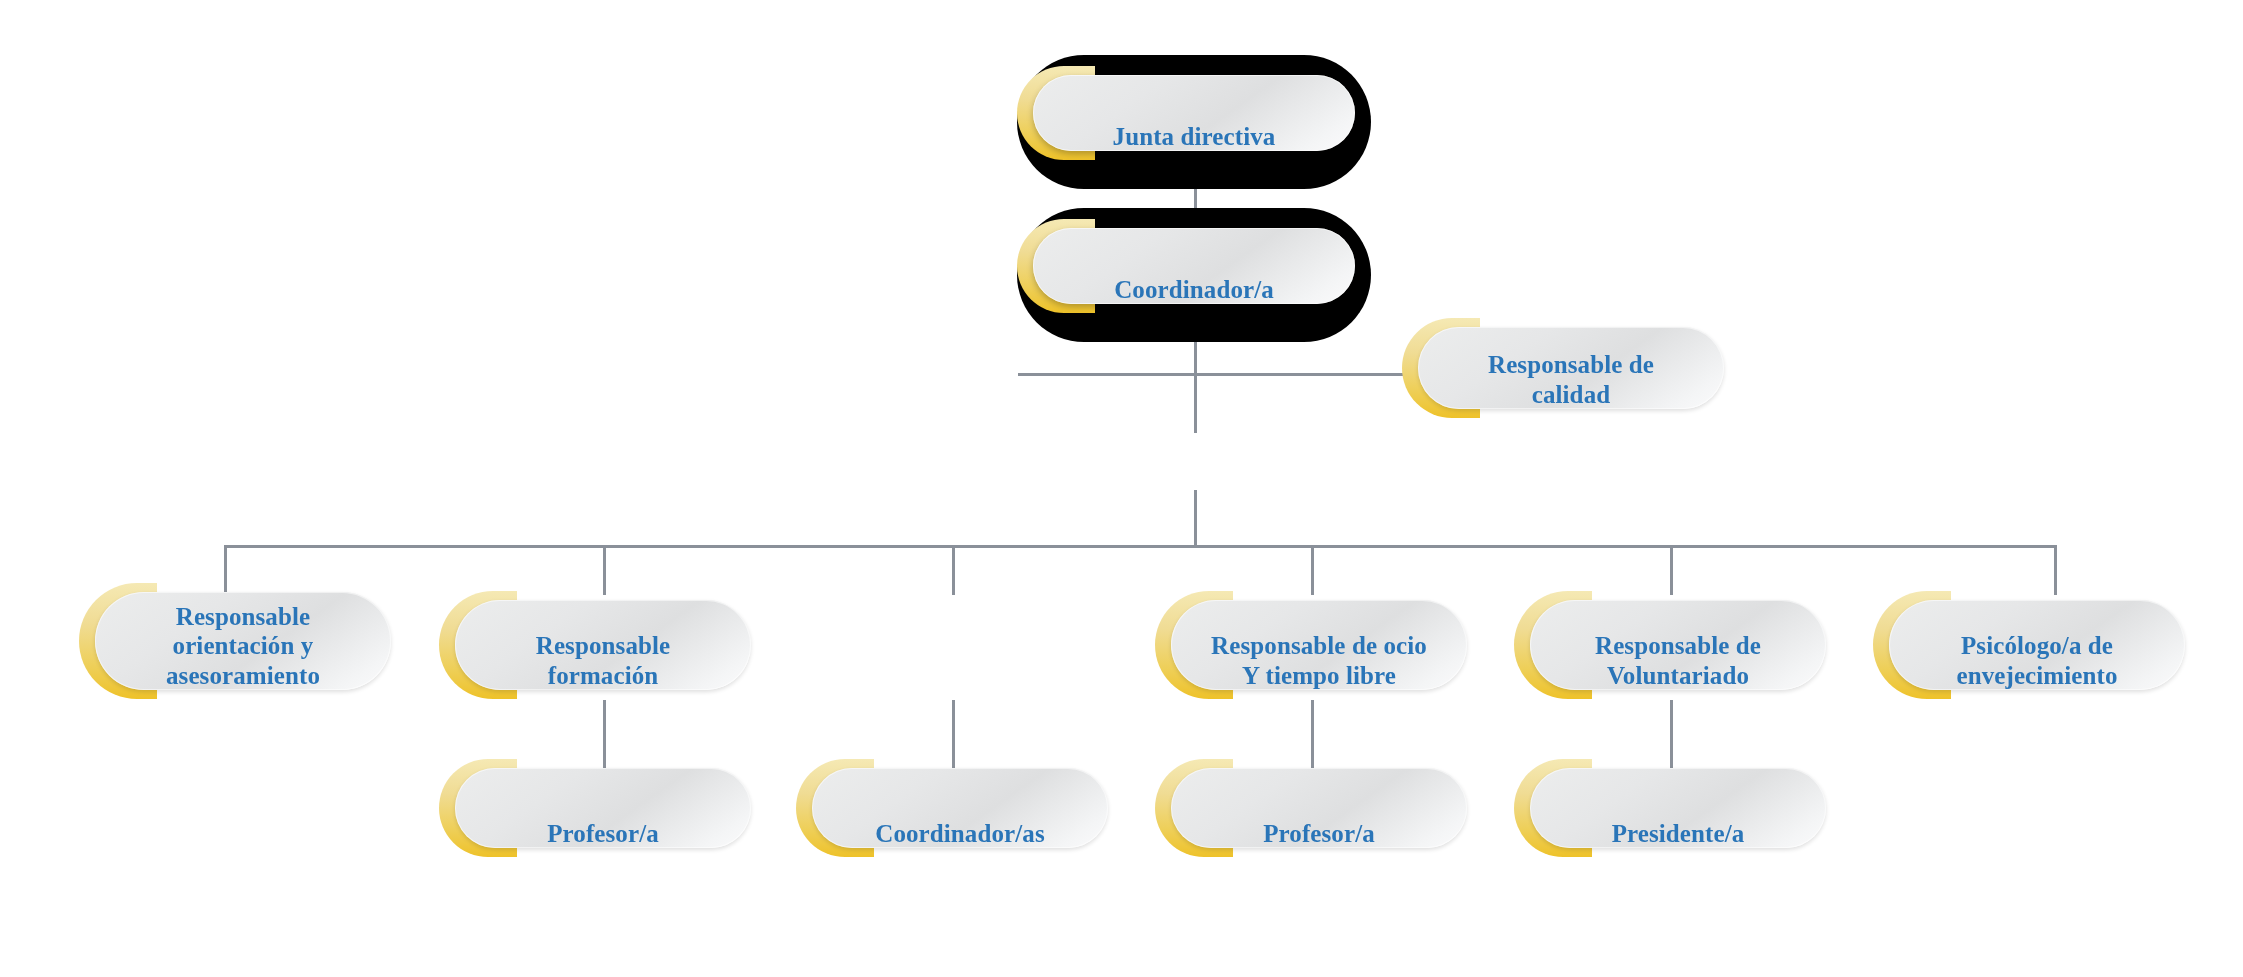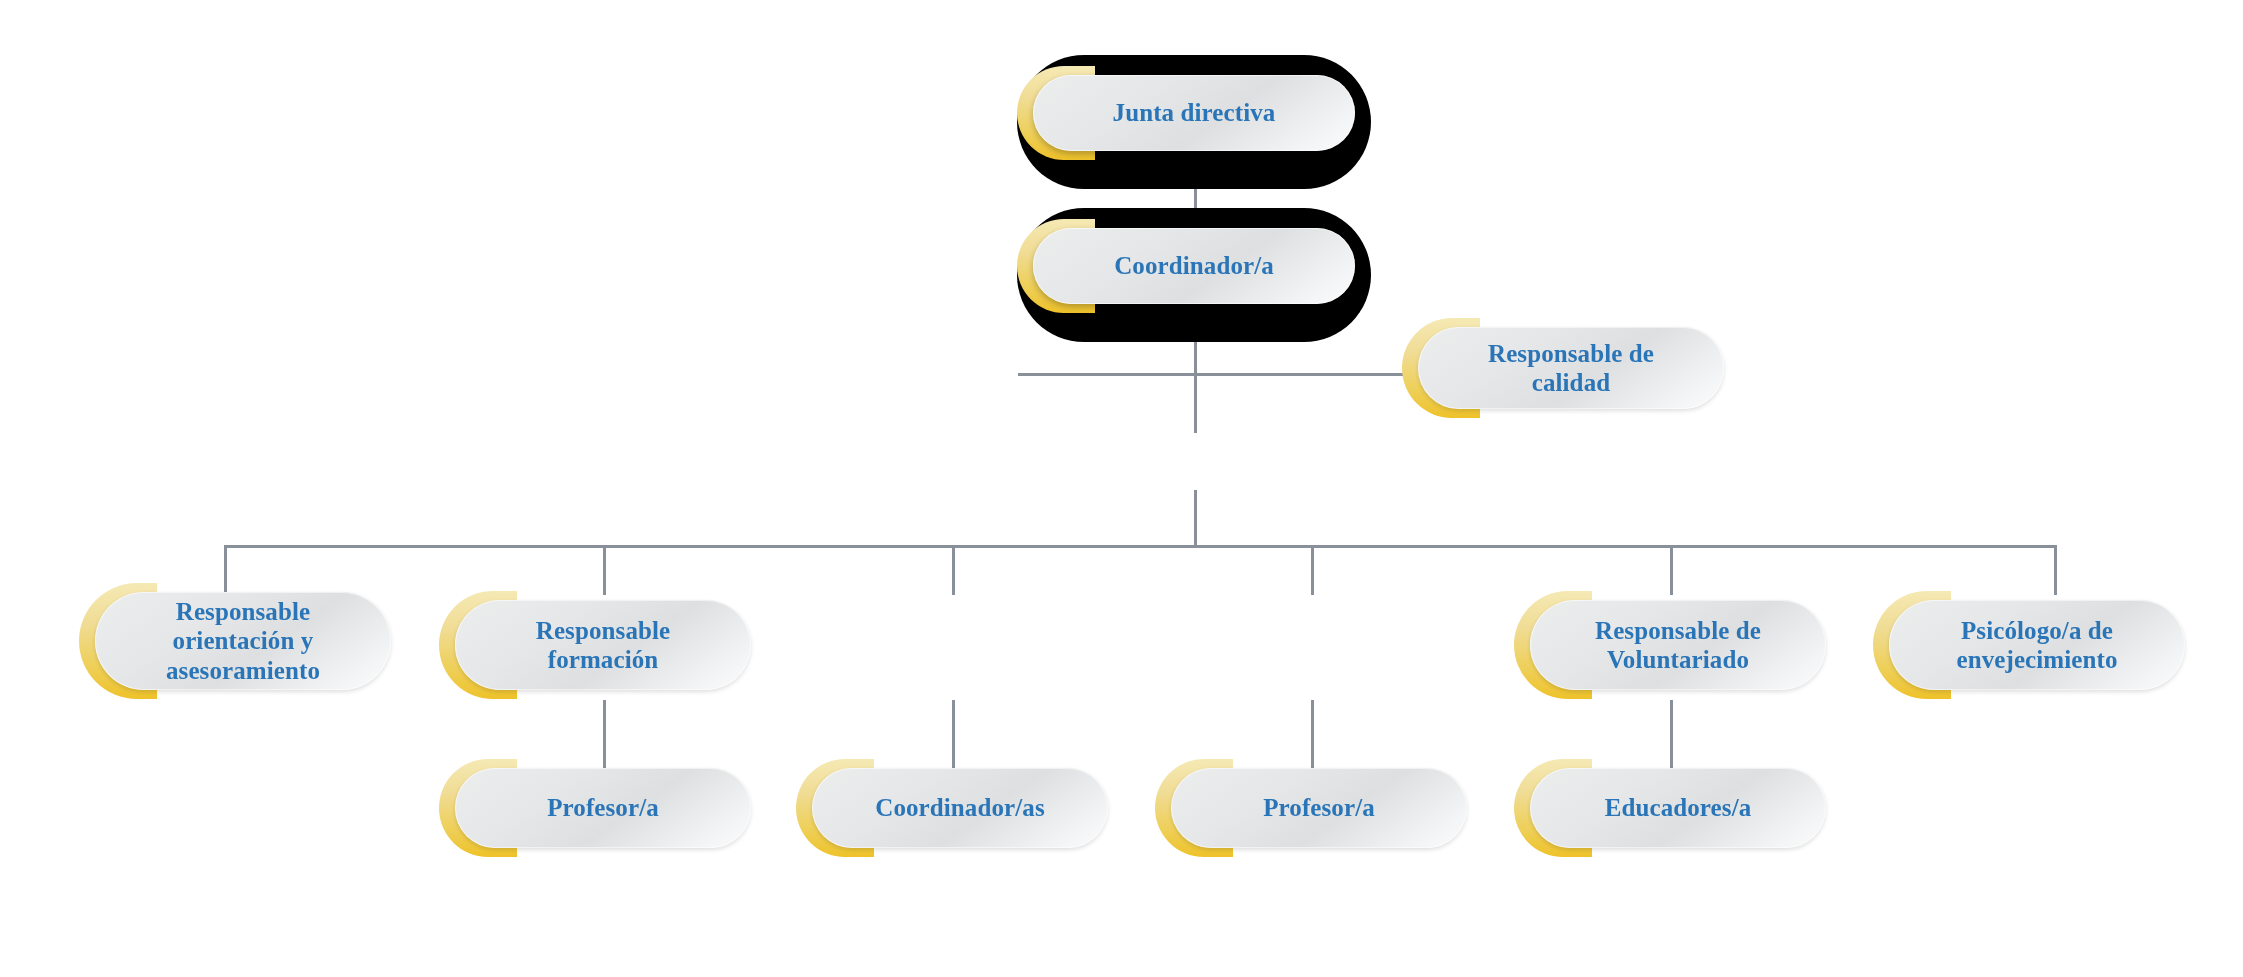--- a/index.html
+++ b/index.html
@@ -73,21 +73,21 @@
     position: absolute;
     left: 0;
     top: 0;
     width: 100%;
     height: 100%;
     z-index: 2;
     border-radius: 999px;
     background: linear-gradient(145deg, #eceded 0%, #e6e7e8 32%, #dedfe0 58%, #f4f5f6 88%, #fbfbfc 100%);
     box-shadow: 0 2px 4px rgba(0,0,0,0.13), 0 0 0 1px rgba(255,255,255,0.55) inset;
     display: flex;
-    align-items: center;
+    align-items: flex-end;
     justify-content: center;
     text-align: center;
   }
 
   .node .label {
     color: #2a75b8;
     font-weight: bold;
     font-size: 25px;
     line-height: 1.18;
     letter-spacing: 0.1px;
@@ -166,20 +166,27 @@
 
   <div class="node" style="left:455px; top:600px; width:296px; height:90px;">
     <div class="crescent"></div>
     <div class="pill">
       <span class="label">Responsable
 formación</span>
     </div>
   </div>
 
 
+  <div class="node" style="left:1171px; top:600px; width:296px; height:90px;">
+    <div class="crescent"></div>
+    <div class="pill">
+      <span class="label">Responsable  de ocio
+Y tiempo  libre</span>
+    </div>
+  </div>
 
   <div class="node" style="left:1530px; top:600px; width:296px; height:90px;">
     <div class="crescent"></div>
     <div class="pill">
       <span class="label">Responsable  de
 Voluntariado</span>
     </div>
   </div>
 
   <div class="node" style="left:1889px; top:600px; width:296px; height:90px;">
@@ -207,17 +214,17 @@
   <div class="node" style="left:1171px; top:768px; width:296px; height:80px;">
     <div class="crescent"></div>
     <div class="pill">
       <span class="label">Profesor/a</span>
     </div>
   </div>
 
   <div class="node" style="left:1530px; top:768px; width:296px; height:80px;">
     <div class="crescent"></div>
     <div class="pill">
-      <span class="label">Educadores/a</span>
+      <span class="label">Presidente/a</span>
     </div>
   </div>
 
 </div>
 
 </body></html>

